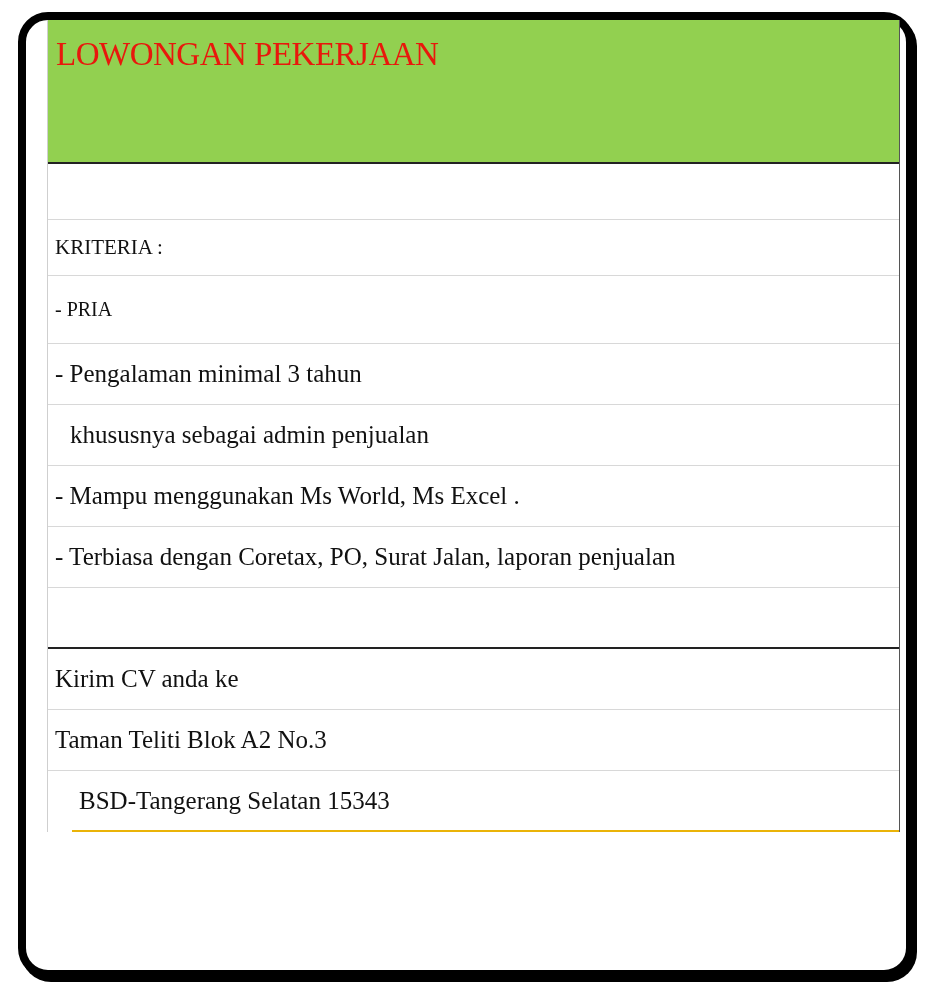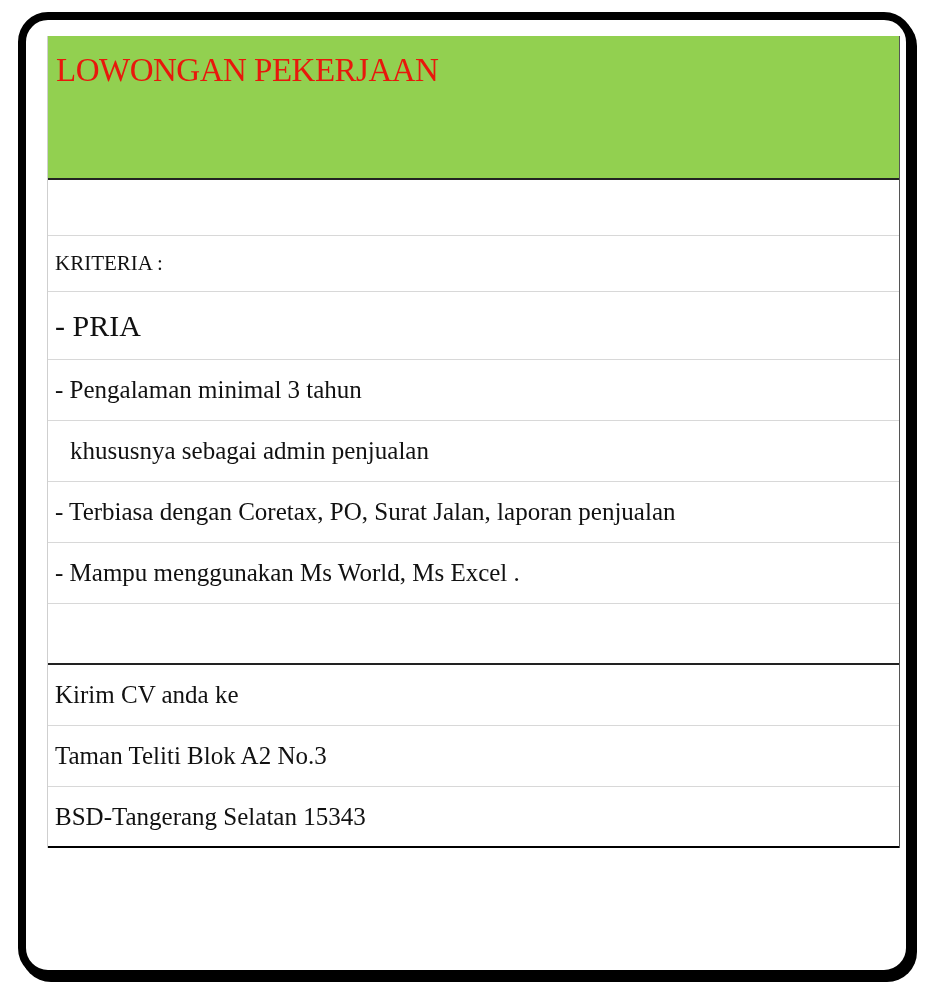--- a/index.html
+++ b/index.html
@@ -4,21 +4,21 @@
   <style>
     html, body { margin: 0; padding: 0; background: #ffffff; }
     body { width: 941px; height: 1000px; position: relative; overflow: hidden; }
     .frame {
       position: absolute; left: 18px; top: 12px; width: 896px; height: 966px;
       border: 8px solid #000; border-radius: 30px; box-sizing: border-box;
       background: #fff;
       box-shadow: 3px 4px 0 #000;
     }
     .sheet {
-      position: absolute; left: 47px; top: 36px; width: 853px;
+      position: absolute; left: 47px; top: 20px; width: 853px;
       border-right: 1.5px solid #555; border-left: 1.5px solid #cfcfcf;
       box-sizing: border-box;
       font-family: "DejaVu Serif", "Liberation Serif", serif;
       color: #111;
     }
     .header {
       background: #92d050; height: 144px; border-bottom: 2px solid #222;
       box-sizing: border-box; padding-left: 8px; position: relative;
     }
     .header .t1, .header .t2 {
@@ -29,41 +29,41 @@
     .header .t2 { top: 88px; }
     .row {
       border-bottom: 1.5px solid #d8d8d8; box-sizing: border-box;
       padding-left: 7px; display: flex; align-items: center;
       font-size: 25px; font-family: "Liberation Serif", serif;
       white-space: nowrap;
       text-align: center;
     }
     .row.blank { height: 56px; }
     .row.kriteria { height: 56px; font-size: 21px; }
-    .row.pria { height: 68px; font-size: 30px; }
+    .row.pria { height: 68px; font-size: 20px; }
     .row.std { height: 61px; }
     .row.indent { padding-left: 22px; }
     .row.blank2 { height: 61px; border-bottom: 2px solid #222; }
-    .row.last { border-bottom: 2px solid #000000; }
+    .row.last { border-bottom: 2px solid #eab308; margin-left: 24px; }
   </style>
 </head>
 <body>
 
 <div class="frame"></div>
 
 <div class="sheet">
   <div class="header">
     <div class="t1">LOWONGAN PEKERJAAN</div>
   </div>
 
   <div class="row blank"></div>
   <div class="row kriteria">KRITERIA :</div>
   <div class="row pria">- PRIA</div>
   <div class="row std">- Pengalaman minimal 3 tahun</div>
   <div class="row std indent">khususnya sebagai admin penjualan</div>
+  <div class="row std">- Mampu menggunakan Ms World, Ms Excel .</div>
   <div class="row std">- Terbiasa dengan Coretax, PO, Surat Jalan, laporan penjualan</div>
-  <div class="row std">- Mampu menggunakan Ms World, Ms Excel .</div>
   <div class="row blank2"></div>
 
   <div class="row std">Kirim CV anda ke</div>
   <div class="row std">Taman Teliti Blok A2 No.3</div>
   <div class="row std last">BSD-Tangerang Selatan 15343</div>
 </div>
 
 </body></html>

